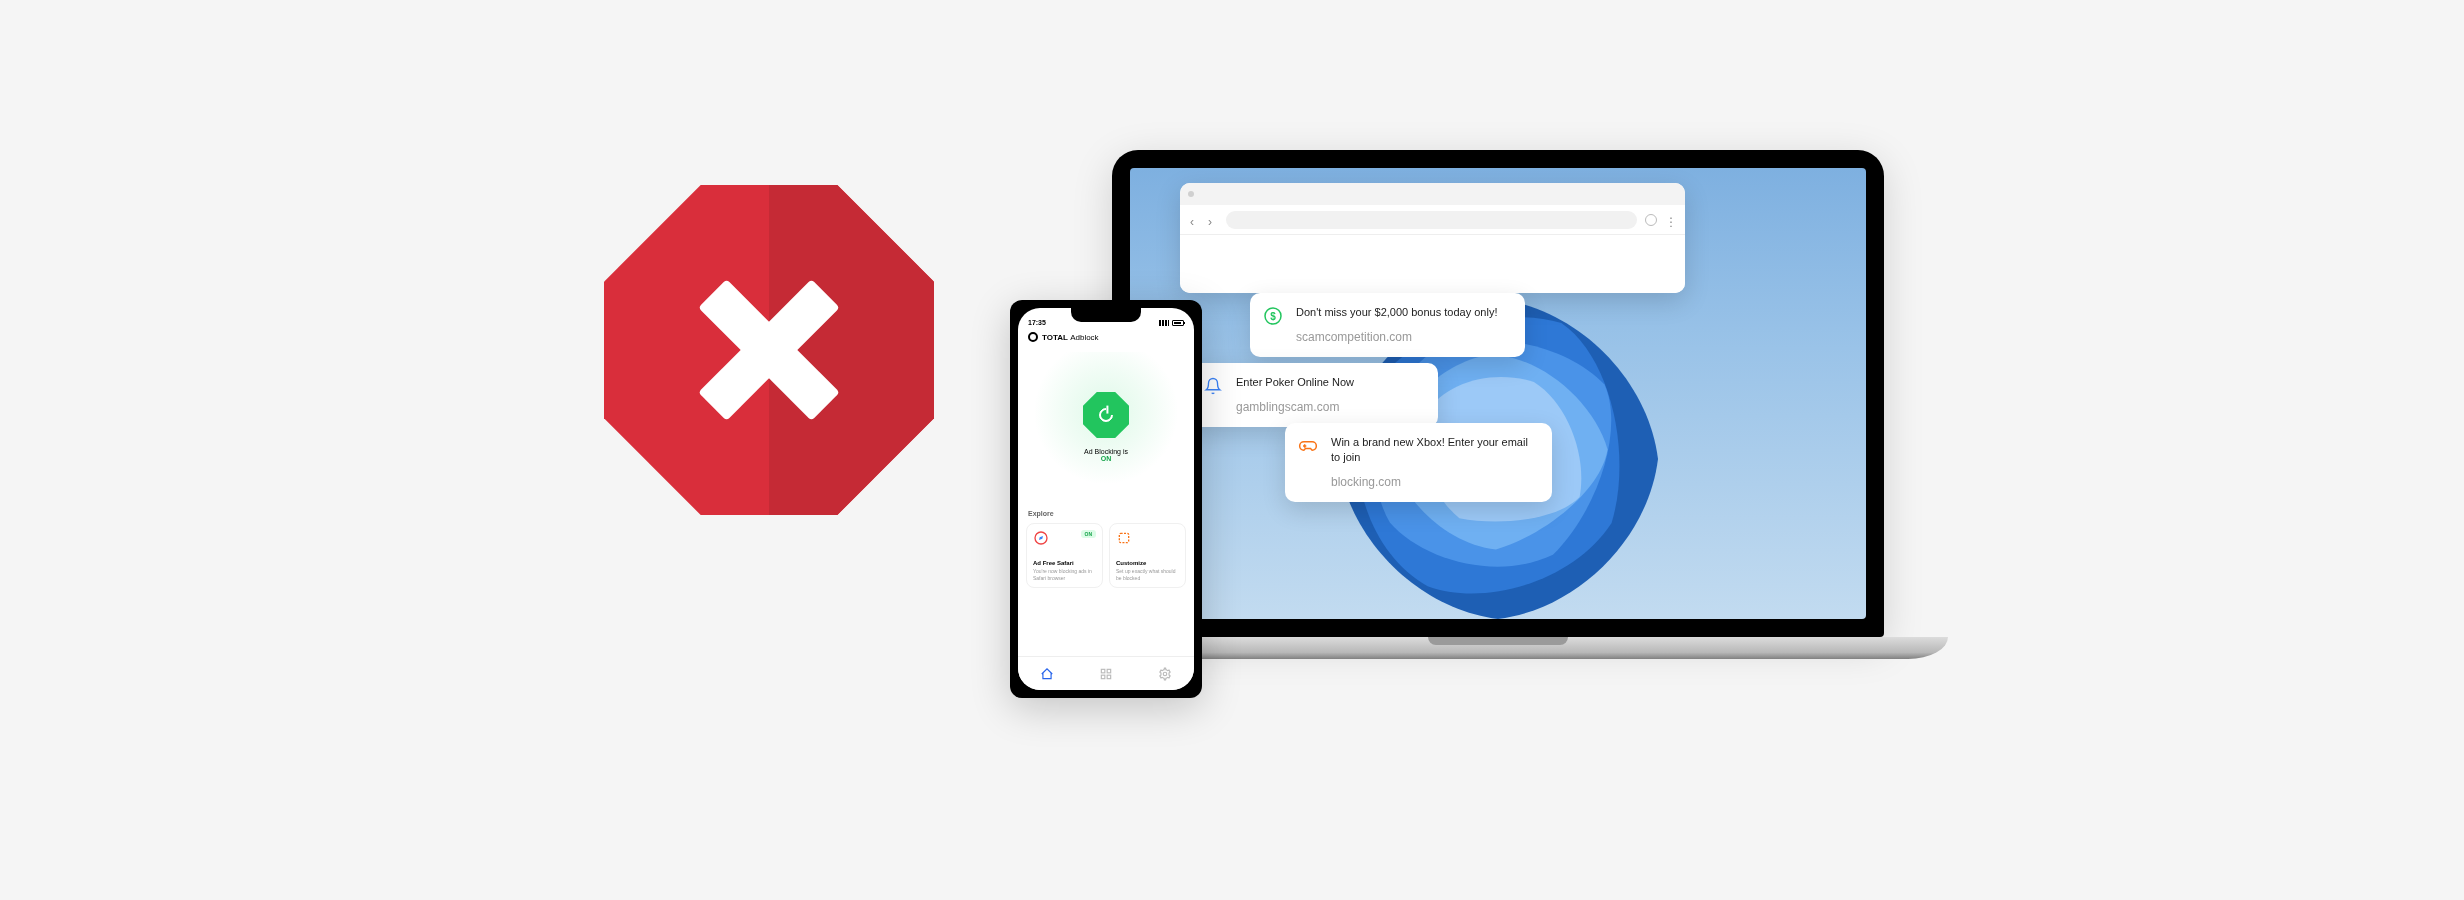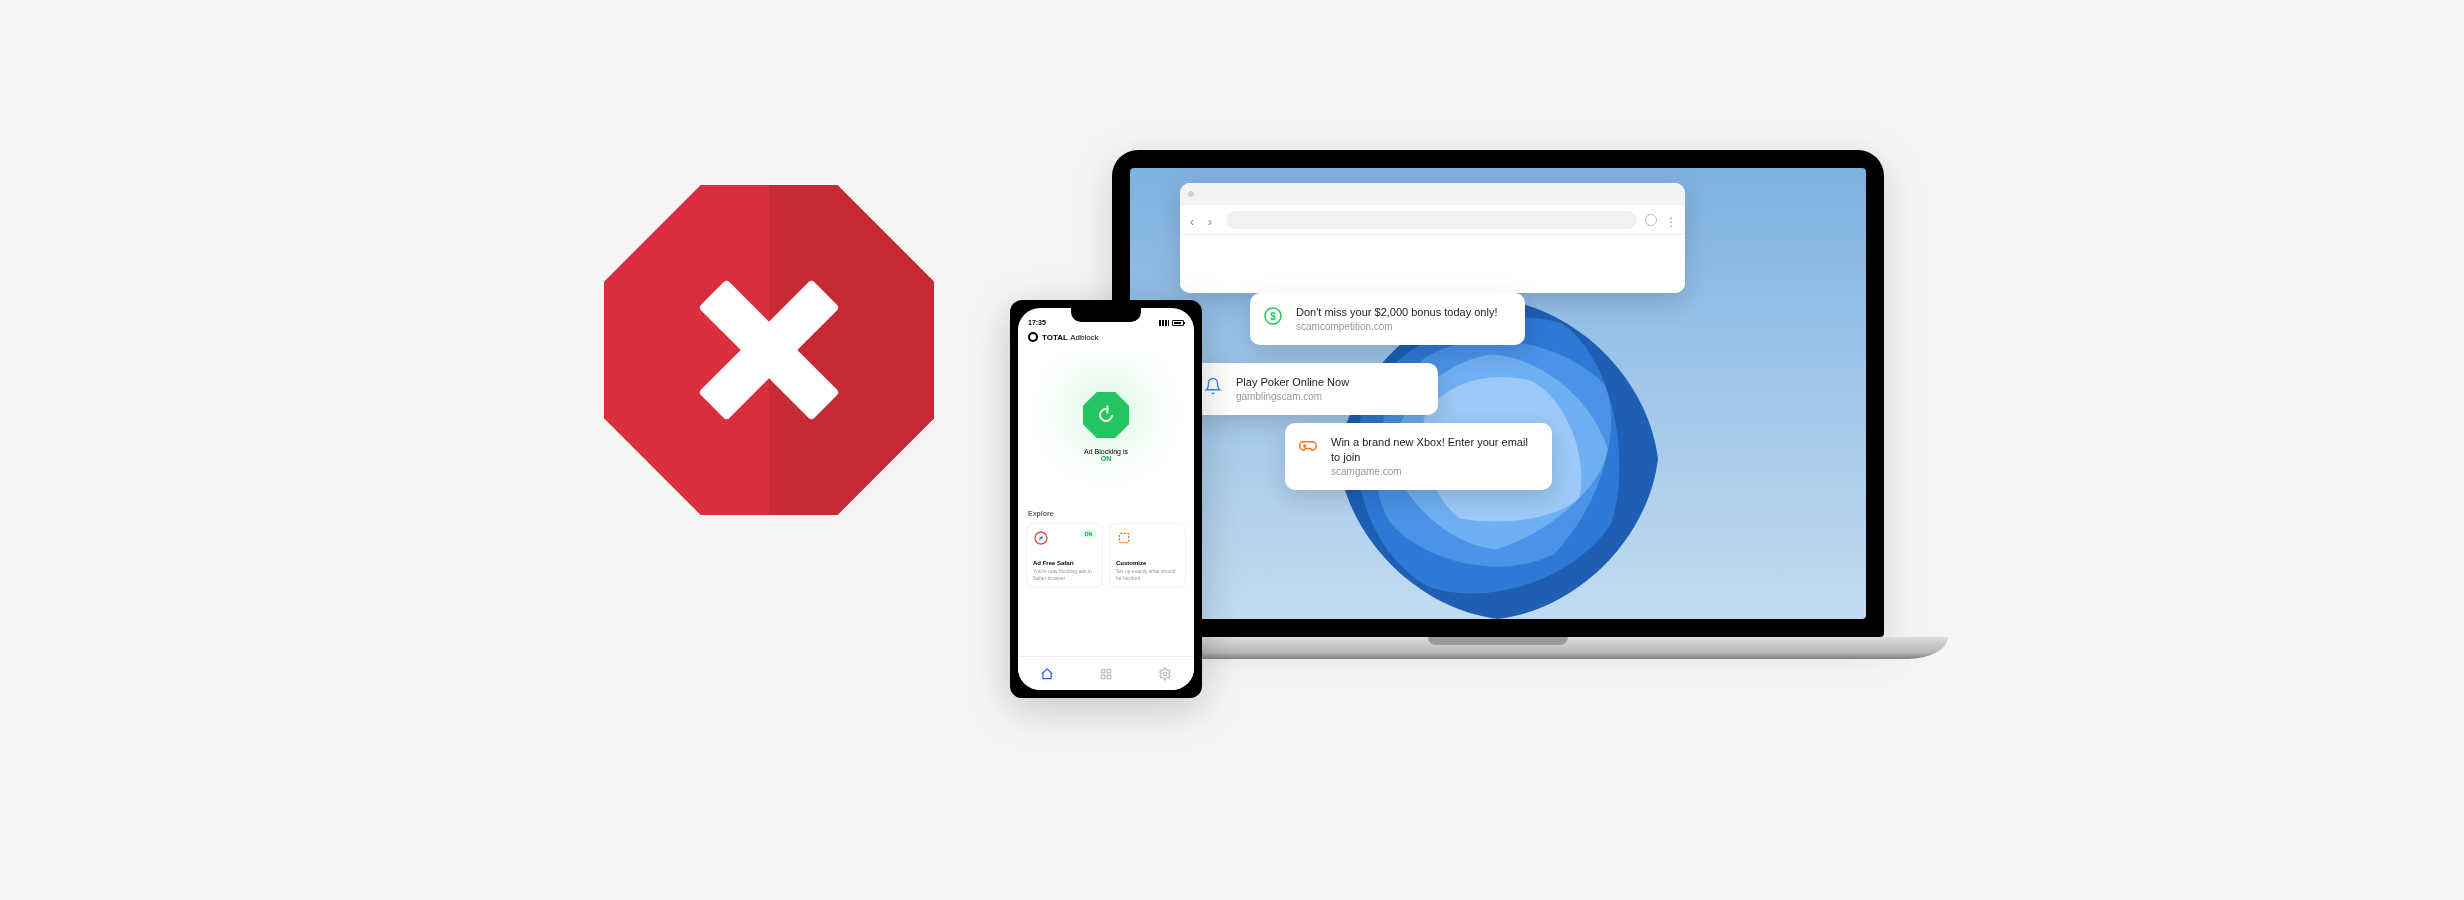--- a/index.html
+++ b/index.html
@@ -136,21 +136,21 @@
     position: absolute;
     background: #fff;
     border-radius: 10px;
     box-shadow: 0 8px 24px rgba(0,0,0,.14);
     padding: 12px 16px 12px 46px;
     font-size: 11px;
     color: #333;
     line-height: 1.35;
   }
   .popup .title { font-weight: 500; color: #222; }
-  .popup .domain { color: #999; font-size: 10px; margin-top: 0; }
+  .popup .domain { color: #999; font-size: 12px; margin-top: 9px; }
   .popup .icn {
     position: absolute;
     left: 12px;
     top: 12px;
     width: 22px;
     height: 22px;
     display: flex;
     align-items: center;
     justify-content: center;
   }
@@ -333,32 +333,32 @@
         <div class="domain">scamcompetition.com</div>
       </div>
 
       <div class="popup" style="left:60px; top:195px; width:248px;">
         <div class="icn">
           <svg width="18" height="18" viewBox="0 0 24 24" fill="none" stroke="#3b82f6" stroke-width="1.8">
             <path d="M18 8a6 6 0 1 0-12 0c0 7-3 9-3 9h18s-3-2-3-9"></path>
             <path d="M13.7 21a2 2 0 0 1-3.4 0"></path>
           </svg>
         </div>
-        <div class="title">Play Poker Online Now</div>
+        <div class="title">Enter Poker Online Now</div>
         <div class="domain">gamblingscam.com</div>
       </div>
 
       <div class="popup" style="left:155px; top:255px; width:267px;">
         <div class="icn">
           <svg width="20" height="20" viewBox="0 0 24 24" fill="none" stroke="#f97316" stroke-width="1.8">
             <path d="M6 12h4m-2-2v4m6 0h.01M18 10h.01M17 7H7a5 5 0 0 0-5 5 5 5 0 0 0 5 5l2-2h6l2 2a5 5 0 0 0 5-5 5 5 0 0 0-5-5z"></path>
           </svg>
         </div>
         <div class="title">Win a brand new Xbox! Enter your email to join</div>
-        <div class="domain">scamgame.com</div>
+        <div class="domain">blocking.com</div>
       </div>
     </div>
   </div>
   <div class="laptop-base">
     <div class="laptop-notch"></div>
   </div>
 </div>
 
 <div class="phone">
   <div class="phone-screen">

